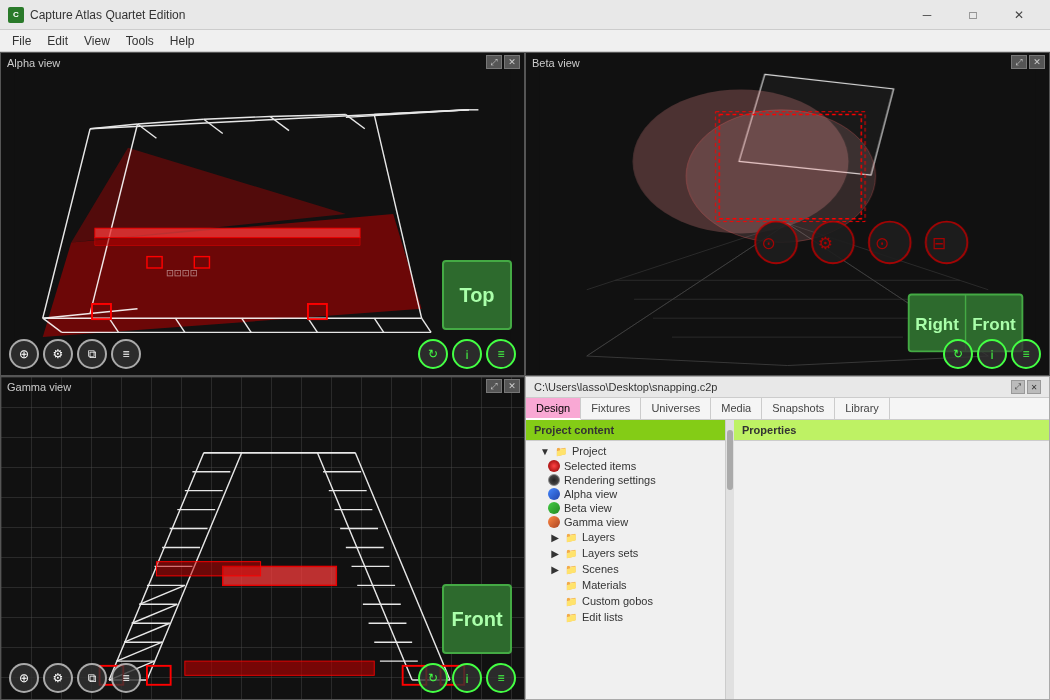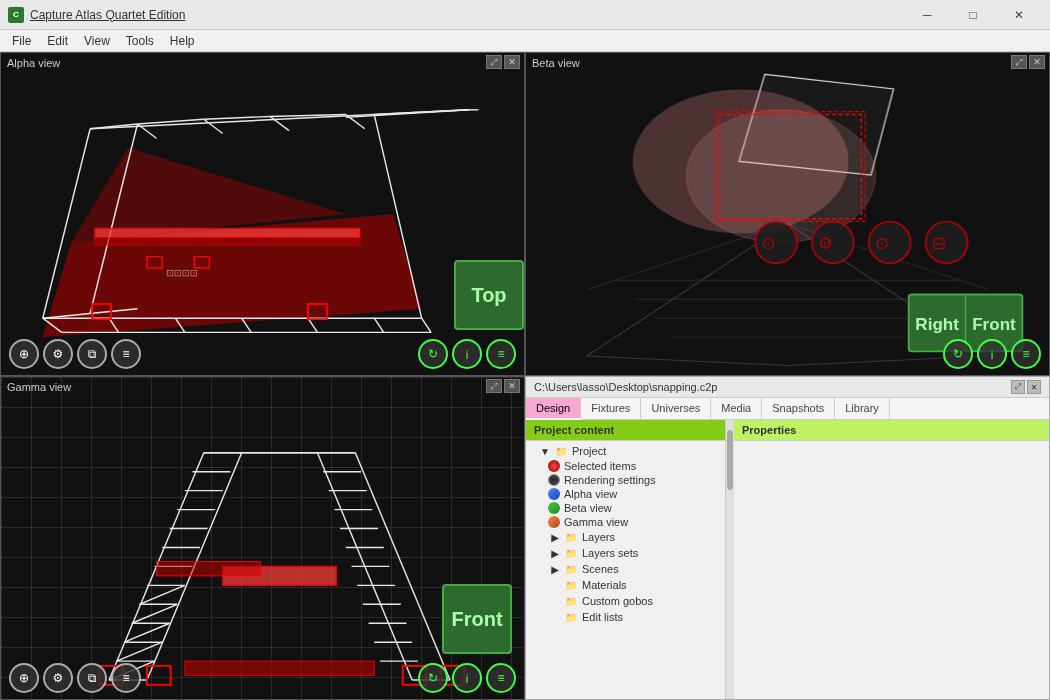--- a/index.html
+++ b/index.html
@@ -16,21 +16,21 @@
       user-select: none;
     }
     #titlebar .app-icon {
       width: 16px; height: 16px;
       background: #2a7a2a;
       border-radius: 2px;
       margin-right: 6px;
       display: flex; align-items: center; justify-content: center;
       color: white; font-size: 8px; font-weight: bold;
     }
-    #titlebar .title { flex: 1; font-size: 12px; color: #333; text-decoration: underline; }
+    #titlebar .title { flex: 1; font-size: 12px; color: #333; }
     #titlebar .win-controls { display: flex; gap: 0; }
     #titlebar .win-btn {
       width: 46px; height: 30px;
       display: flex; align-items: center; justify-content: center;
       cursor: pointer; font-size: 12px; color: #444;
     }
 
     
     #menubar {
       height: 22px;
@@ -127,21 +127,21 @@
       background: #2d6a2d;
       border: 2px solid #4a4;
       color: #aaffaa;
       font-size: 20px;
       font-weight: bold;
       width: 70px; height: 70px;
       display: flex; align-items: center; justify-content: center;
       border-radius: 4px;
       cursor: pointer;
     }
-    #alpha-cube { bottom: 45px; right: 0; }
+    #alpha-cube { bottom: 45px; right: 12px; }
     #gamma-cube { bottom: 45px; right: 12px; }
 
     
     #panel-right {
       display: flex; flex-direction: column;
     }
     .panel-titlebar {
       background: #e8e8e8;
       padding: 3px 8px;
       font-size: 11px;

